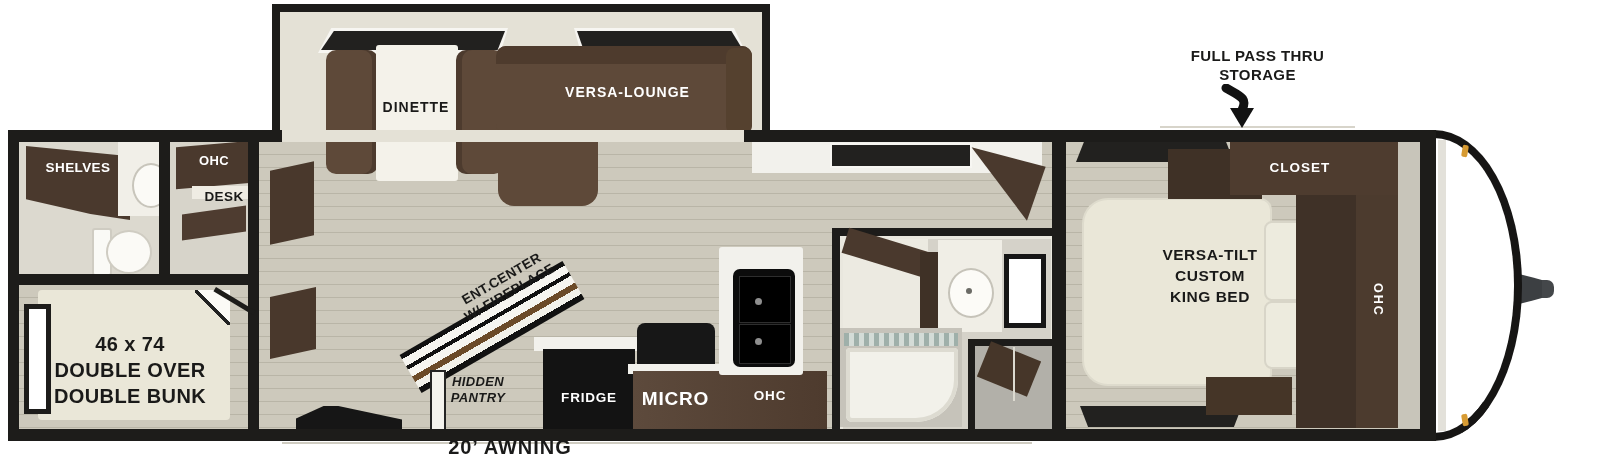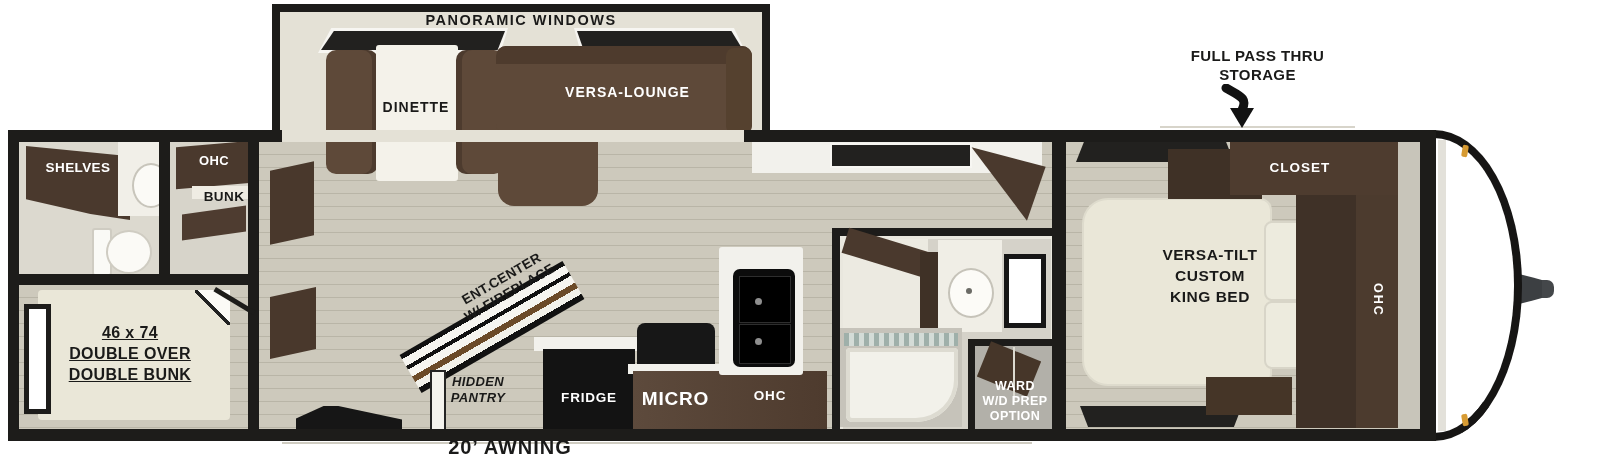--- a/index.html
+++ b/index.html
@@ -35,32 +35,31 @@
   <div class="abs" style="left:26px;top:146px;width:104px;height:74px;background:var(--cabinet);clip-path:polygon(0 0,100% 14%,100% 100%,62% 92%,0 72%);"></div>
   <div class="lbl light" style="left:30px;top:160px;width:96px;font-size:13.5px;">SHELVES</div>
   <div class="abs" style="left:118px;top:142px;width:41px;height:74px;background:#f1efe8;"></div>
   <div class="abs" style="left:132px;top:163px;width:34px;height:41px;border-radius:50%;background:#fbfaf6;border:2px solid #c8c5bb;"></div>
   <div class="abs" style="left:92px;top:228px;width:16px;height:44px;background:#fafaf6;border:2px solid #cfccc2;border-radius:3px;"></div>
   <div class="abs" style="left:106px;top:230px;width:42px;height:40px;background:#fbfaf6;border:2px solid #cfccc2;border-radius:50%;"></div>
 
   <div class="abs" style="left:176px;top:144px;width:76px;height:42px;background:var(--cabinet);transform:skewY(-5deg);"></div>
   <div class="lbl light" style="left:176px;top:153px;width:76px;font-size:13px;">OHC</div>
   <div class="abs" style="left:192px;top:186px;width:60px;height:13px;background:#efece3;"></div>
-  <div class="lbl" style="left:196px;top:189px;width:56px;font-size:13.5px;">BUNK</div>
+  <div class="lbl" style="left:196px;top:189px;width:56px;font-size:13.5px;">DESK</div>
   <div class="abs" style="left:182px;top:210px;width:64px;height:26px;background:#4e3c30;transform:skewY(-8deg);"></div>
 
   <div class="abs" style="left:38px;top:290px;width:192px;height:130px;background:var(--cream);border-radius:4px;"></div>
   <div class="abs" style="left:195px;top:290px;width:35px;height:35px;background:linear-gradient(225deg,#fbfaf6 46%,#222 46% 54%,transparent 54%);"></div>
-  <div class="lbl" style="left:50px;top:323px;width:160px;font-size:16px;line-height:1.3;text-decoration:underline;">46 x 74
+  <div class="lbl" style="left:50px;top:331px;width:160px;font-size:20px;line-height:1.3;">46 x 74
 DOUBLE OVER
 DOUBLE BUNK</div>
   <div class="abs" style="left:24px;top:304px;width:17px;height:100px;background:#ffffff;border:5px solid var(--wall);"></div>
 
   <div class="abs" style="left:272px;top:4px;width:482px;height:130px;background:#e4e1d6;border:8px solid var(--wall);border-bottom:none;"></div>
-  <div class="lbl" style="left:282px;top:12px;width:478px;font-size:14.5px;letter-spacing:1.5px;">PANORAMIC WINDOWS</div>
   <div class="win" style="left:318px;top:28px;width:190px;height:25px;clip-path:polygon(7% 0,100% 0,96% 100%,0 100%);">
       <i style="clip-path:polygon(7% 0,100% 0,96% 100%,0 100%);"></i>
     </div>
   <div class="win" style="left:574px;top:28px;width:172px;height:25px;clip-path:polygon(0 0,93% 0,100% 100%,4% 100%);">
       <i style="clip-path:polygon(0 0,93% 0,100% 100%,4% 100%);"></i>
     </div>
 
   <div class="abs" style="left:326px;top:50px;width:52px;height:124px;background:var(--sofa);border-radius:10px;box-shadow:inset -6px 0 0 rgba(0,0,0,.18);"></div>
   <div class="abs" style="left:376px;top:45px;width:82px;height:136px;background:#f4f2ea;border-radius:3px;"></div>
   <div class="abs" style="left:456px;top:50px;width:48px;height:124px;background:var(--sofa);border-radius:10px;box-shadow:inset 6px 0 0 rgba(0,0,0,.18);"></div>
@@ -115,23 +114,20 @@
   <div class="abs" style="left:966px;top:288px;width:6px;height:6px;background:#6b6b66;border-radius:50%;"></div>
   <div class="abs" style="left:1004px;top:254px;width:32px;height:64px;background:#ffffff;border:5px solid #161616;"></div>
 
   <div class="abs" style="left:840px;top:328px;width:122px;height:99px;background:#c6c3ba;"></div>
   <div class="abs" style="left:844px;top:333px;width:114px;height:13px;background:repeating-linear-gradient(90deg,#9fb0aa 0 5px,#d4dcd7 5px 10px);"></div>
   <div class="abs" style="left:846px;top:348px;width:112px;height:74px;background:#f2f1ea;border-radius:4px 4px 42px 6px;box-shadow:inset 0 0 0 4px #dddbd1;"></div>
 
   <div class="abs" style="left:968px;top:339px;width:80px;height:88px;background:#b2b0a9;border:7px solid var(--wall);"></div>
   <div class="abs" style="left:982px;top:350px;width:54px;height:38px;background:#463629;transform:rotate(22deg);"></div>
   <div class="abs" style="left:1013px;top:347px;width:2px;height:54px;background:#dcdad0;"></div>
-  <div class="lbl light" style="left:966px;top:379px;width:98px;font-size:12.5px;line-height:1.2;">WARD
-W/D PREP
-OPTION</div>
 
   <div class="abs" style="left:1398px;top:142px;width:24px;height:287px;background:#c8c5ba;"></div>
   <div class="abs" style="left:1076px;top:142px;width:158px;height:20px;background:var(--windowdark);clip-path:polygon(5% 0,95% 0,100% 100%,0 100%);"></div>
   <div class="abs" style="left:1080px;top:406px;width:162px;height:21px;background:var(--windowdark);clip-path:polygon(0 0,100% 0,95% 100%,5% 100%);"></div>
   <div class="abs" style="left:1082px;top:198px;width:190px;height:188px;background:var(--cream);border-radius:26px 12px 12px 26px;box-shadow:inset 0 0 0 2px rgba(0,0,0,.05);"></div>
   <div class="abs" style="left:1264px;top:221px;width:38px;height:76px;background:#edebde;border:2px solid #d8d5c8;border-radius:8px;"></div>
   <div class="abs" style="left:1264px;top:301px;width:38px;height:64px;background:#edebde;border:2px solid #d8d5c8;border-radius:8px;"></div>
   <div class="lbl" style="left:1122px;top:245px;width:176px;font-size:15.5px;line-height:1.35;letter-spacing:.5px;">VERSA-TILT
 CUSTOM
 KING BED</div>

